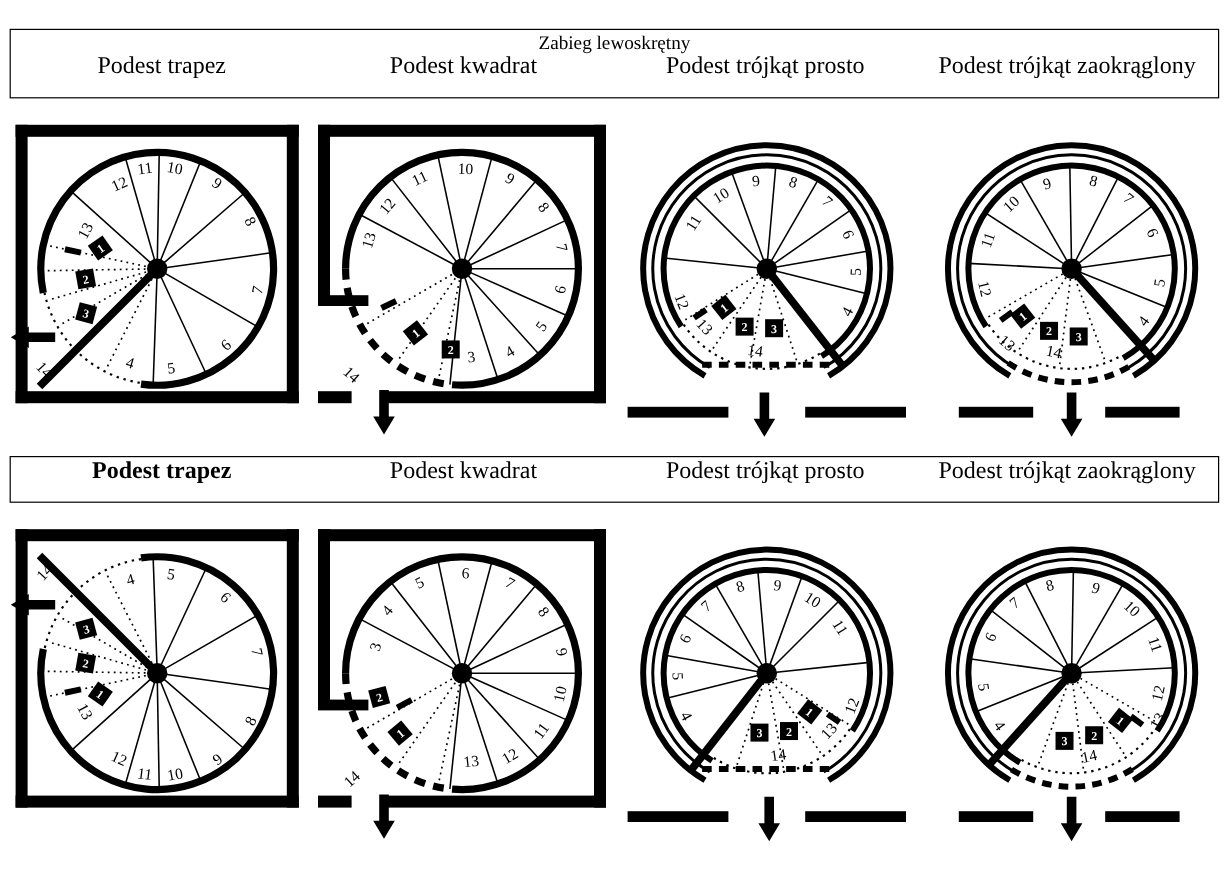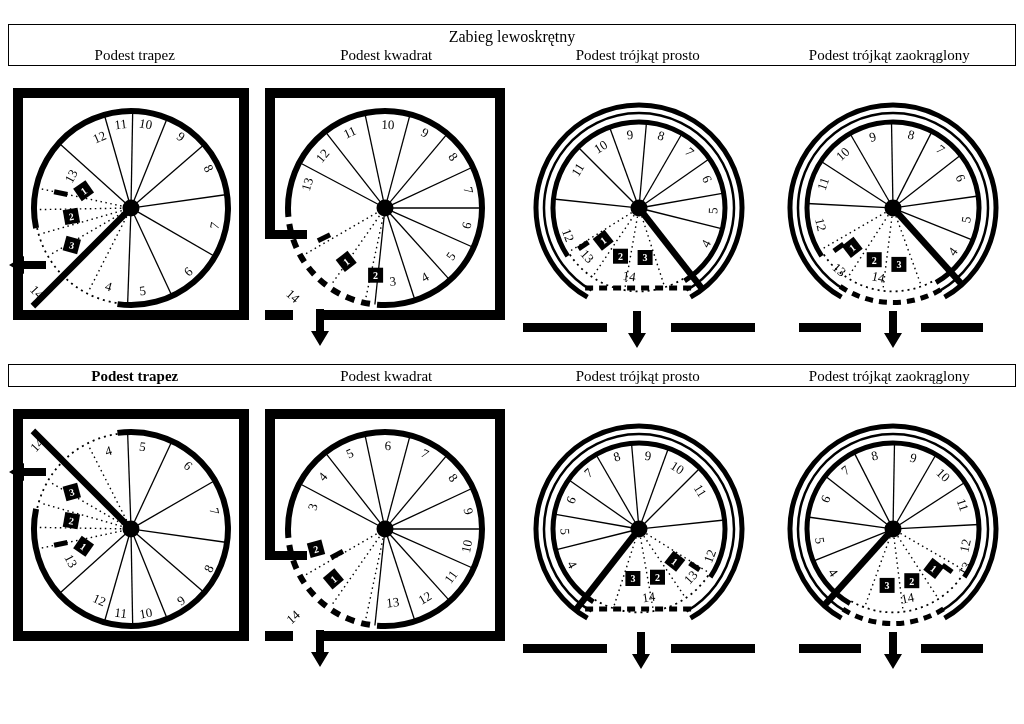--- a/index.html
+++ b/index.html
@@ -1,23 +1,23 @@
 <!DOCTYPE html>
 <html><head>
 <meta charset="utf-8">
 <style>
   html,body{margin:0;padding:0;background:#fff;}
   .page{position:relative;width:1024px;height:724px;background:#fff;color:#000;
         font-family:"Liberation Serif",serif;overflow:hidden;}
-  .header-box{border:1.5px solid #000;margin:0 8px;padding:2px 0 1px;}
+  .header-box{border:1.5px solid #000;margin:0 8px;padding:2px 0 17px;}
   .sec1 .header-box{margin-top:24px;}
   .sec2 .header-box{margin-top:4px;}
   .title{text-align:center;font-size:16px;line-height:19px;}
   .cols{display:flex;}
-  .cols span{flex:1;text-align:center;font-size:15px;line-height:18px;}
+  .cols span{flex:1;text-align:center;font-size:20px;line-height:18px;}
   .cols span.bold{font-weight:bold;}
   .diagrams{display:flex;padding:0 4px;margin-top:14px;}
   .cell{width:254px;height:280px;display:flex;justify-content:center;}
   svg text{font-family:"Liberation Serif",serif;}
 </style>
 </head>
 <body>
 
 <div class="page">
 

